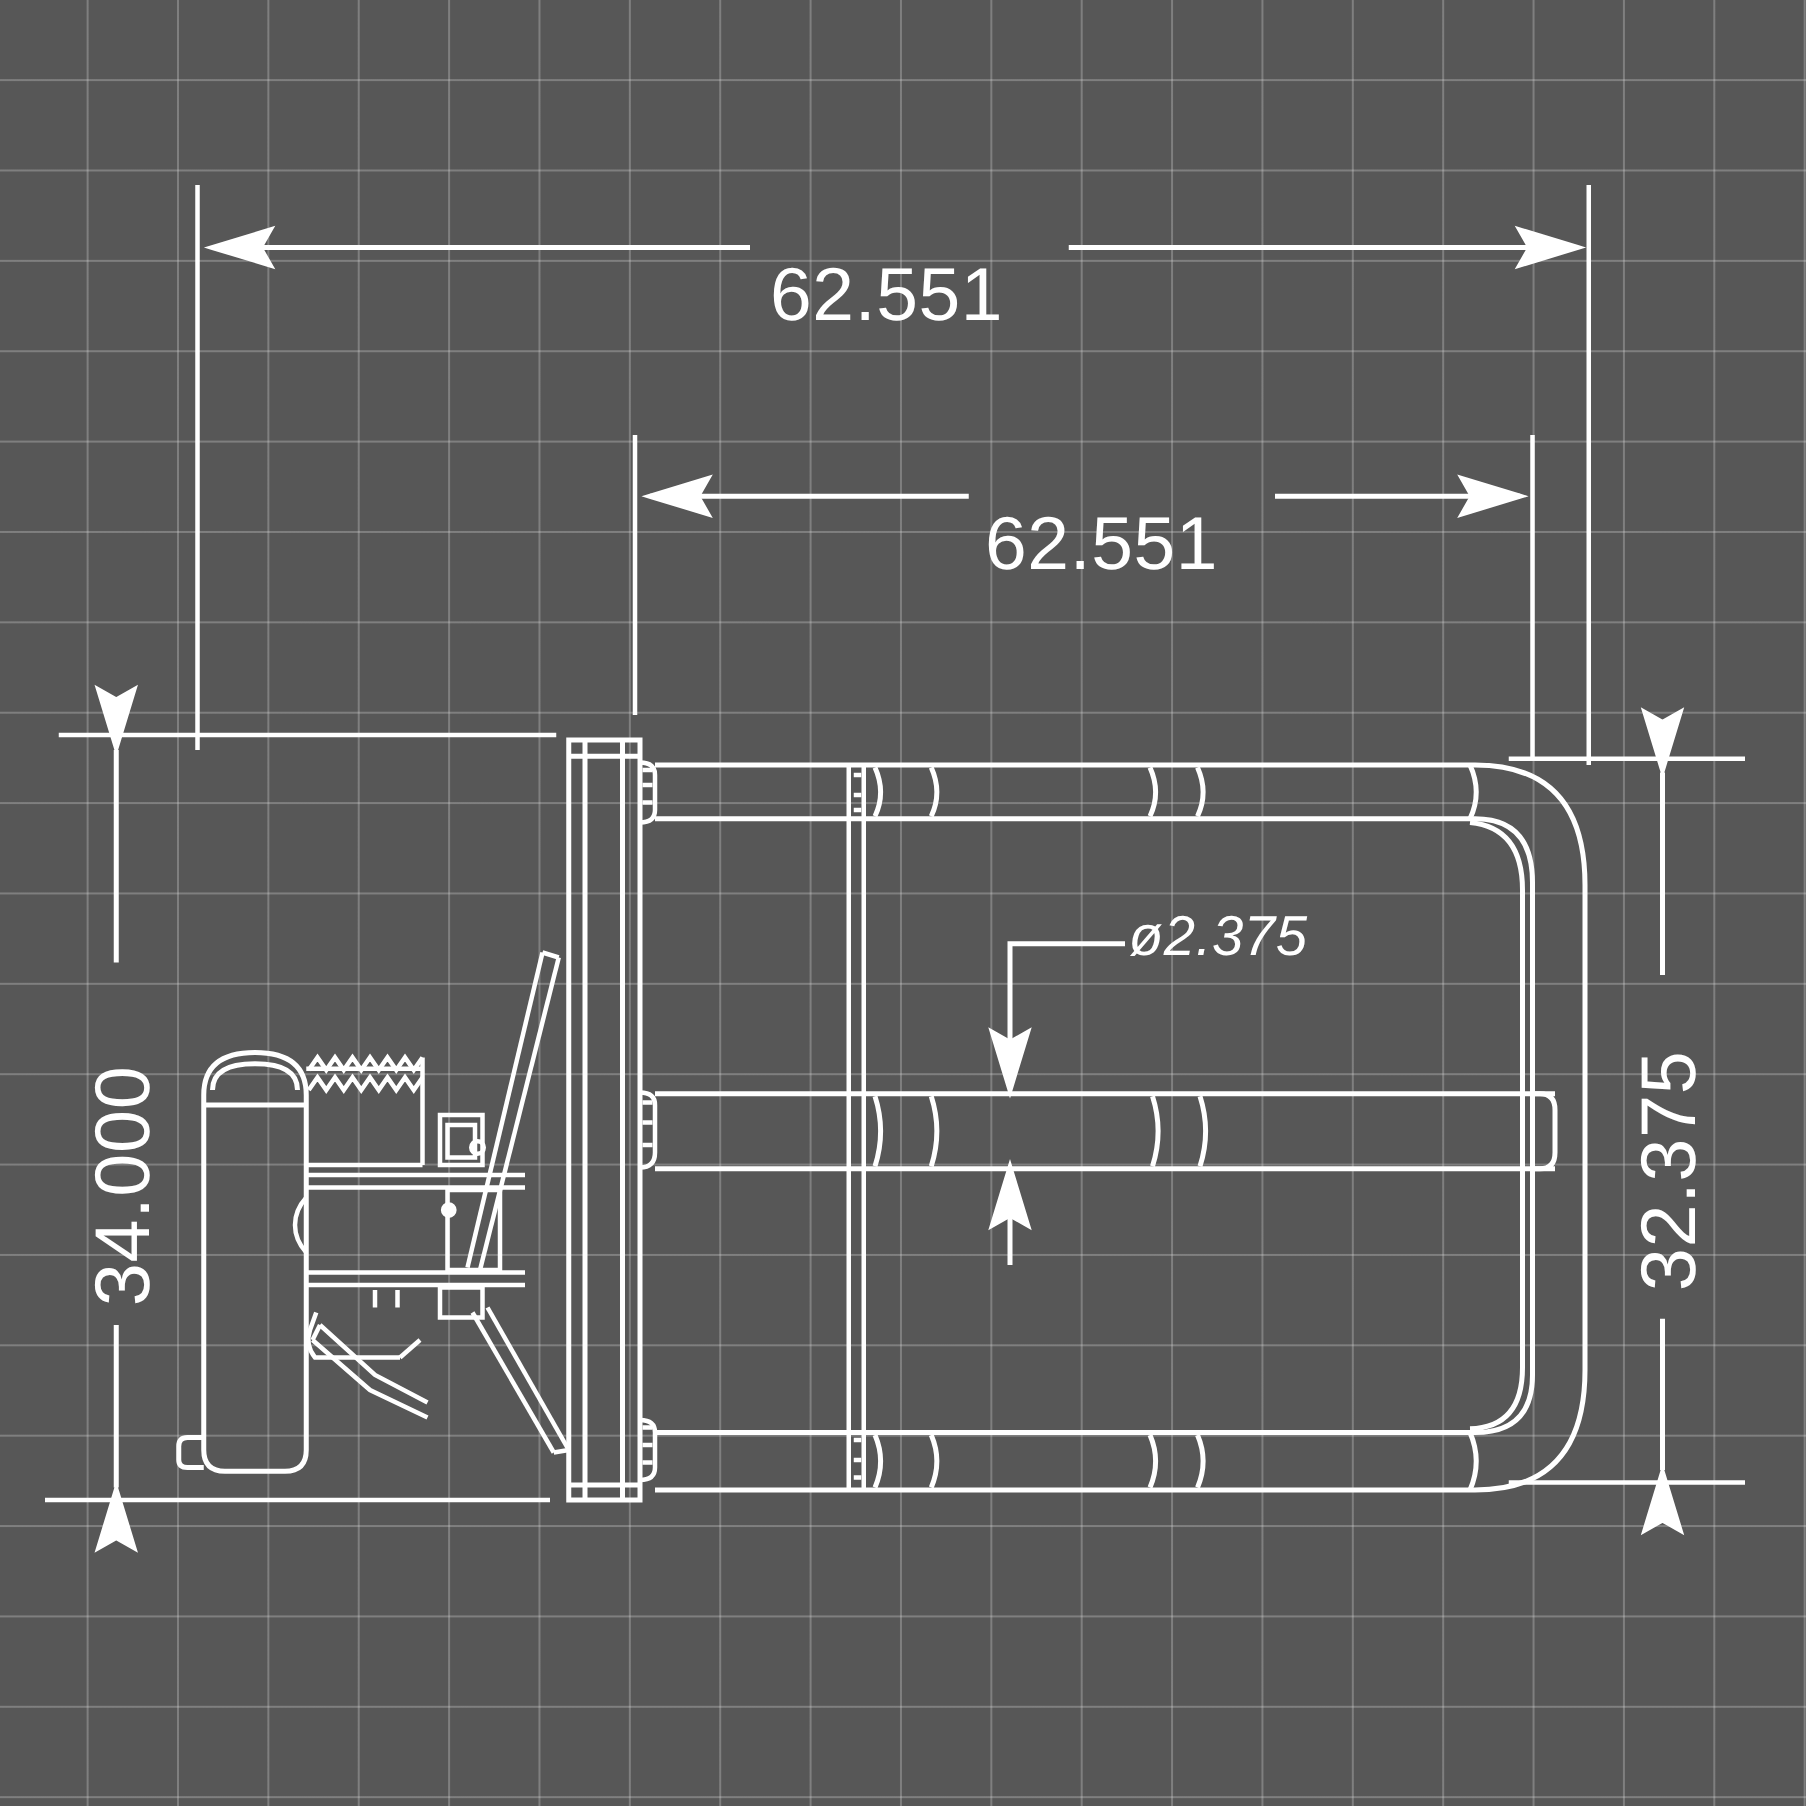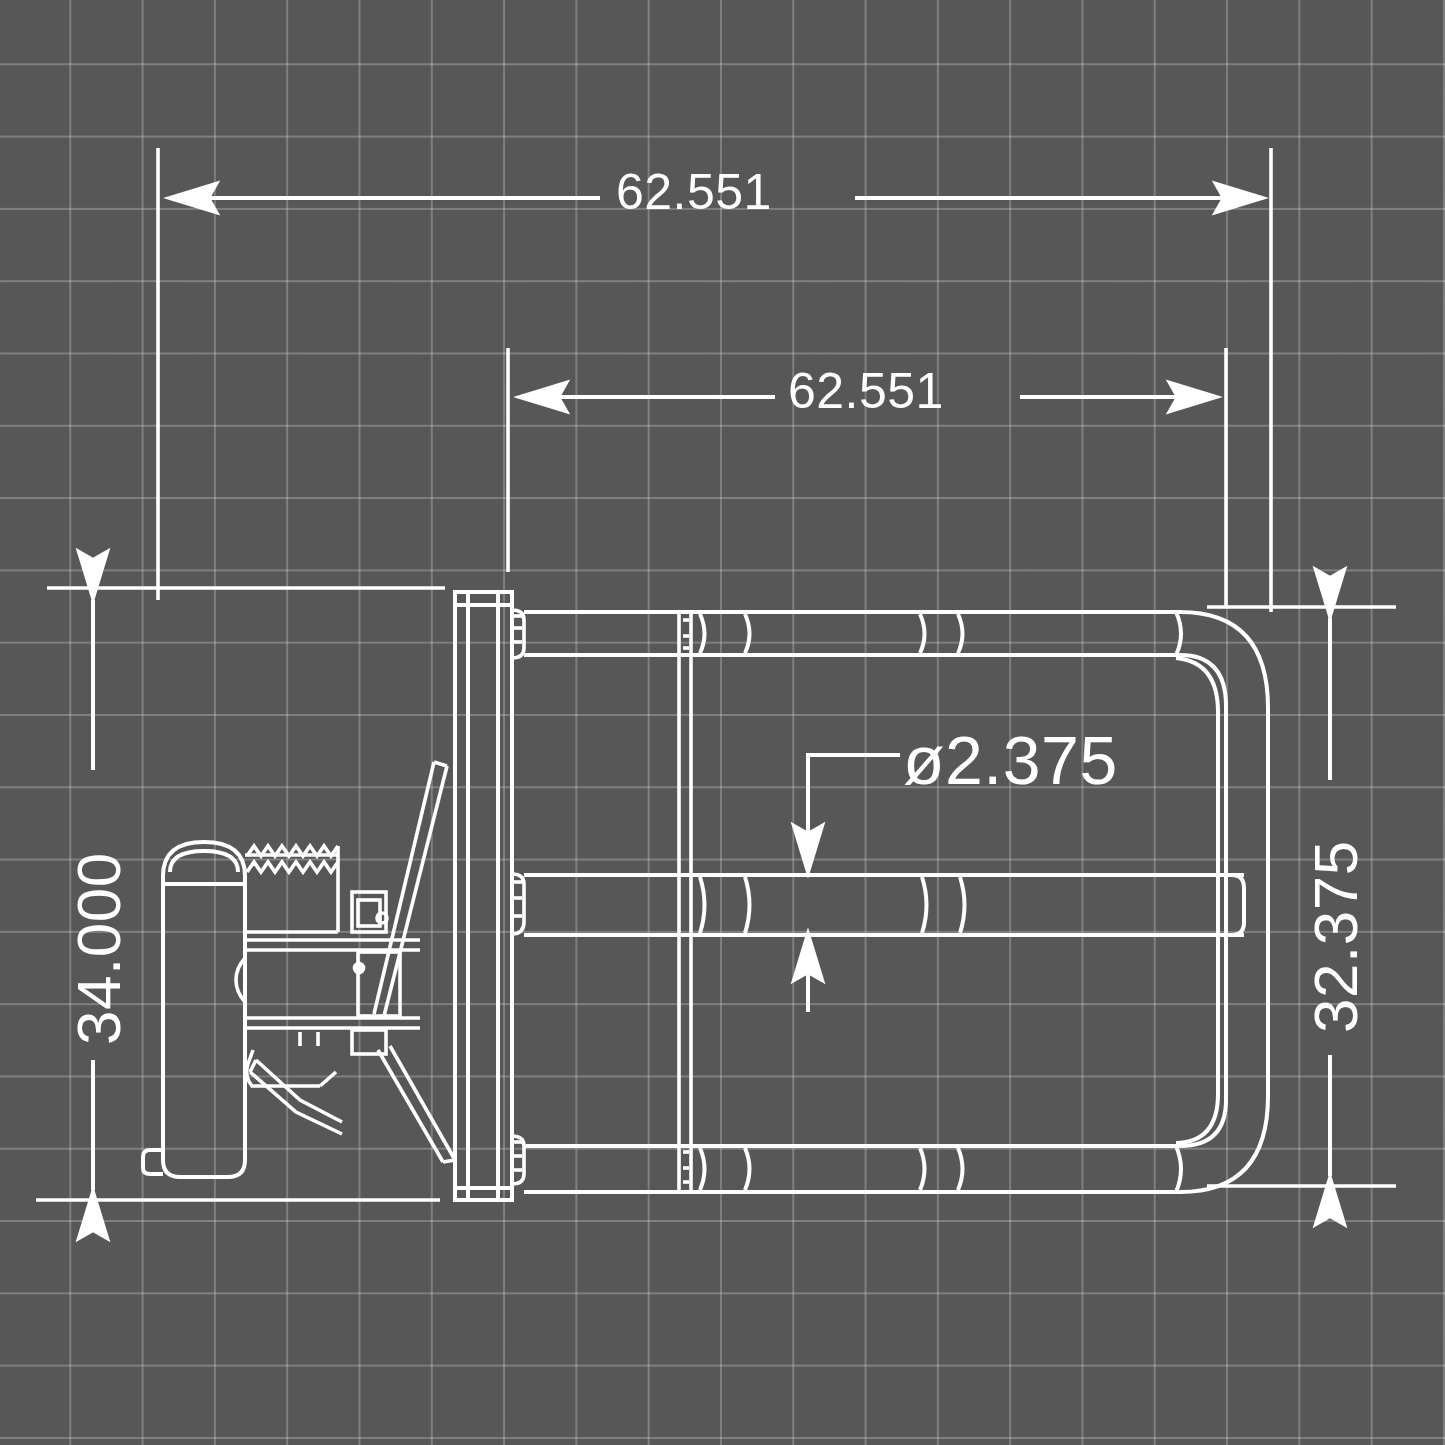--- a/index.html
+++ b/index.html
@@ -36,28 +36,30 @@
     position: absolute;
     color: #ffffff;
     font-family: "Liberation Sans", sans-serif;
     font-weight: 400;
     white-space: nowrap;
     letter-spacing: 0.5px;
     line-height: 1;
     user-select: none;
   }
   .dim-h {
-    font-size: 50px;
+    font-size: 60px;
+    margin-top: 39px;
   }
   .dim-v {
     font-size: 62px;
     transform-origin: 0 0;
   }
   .dim-dia {
-    font-size: 68px;
+    font-size: 45px;
+    font-style: italic;
   }
 </style>
 </head>
 <body>
 
 <div id="stage">
 
   <div id="grid"></div>
 
   <svg id="drawing" viewBox="0 0 1445 1445" width="1445" height="1445" xmlns="http://www.w3.org/2000/svg">

